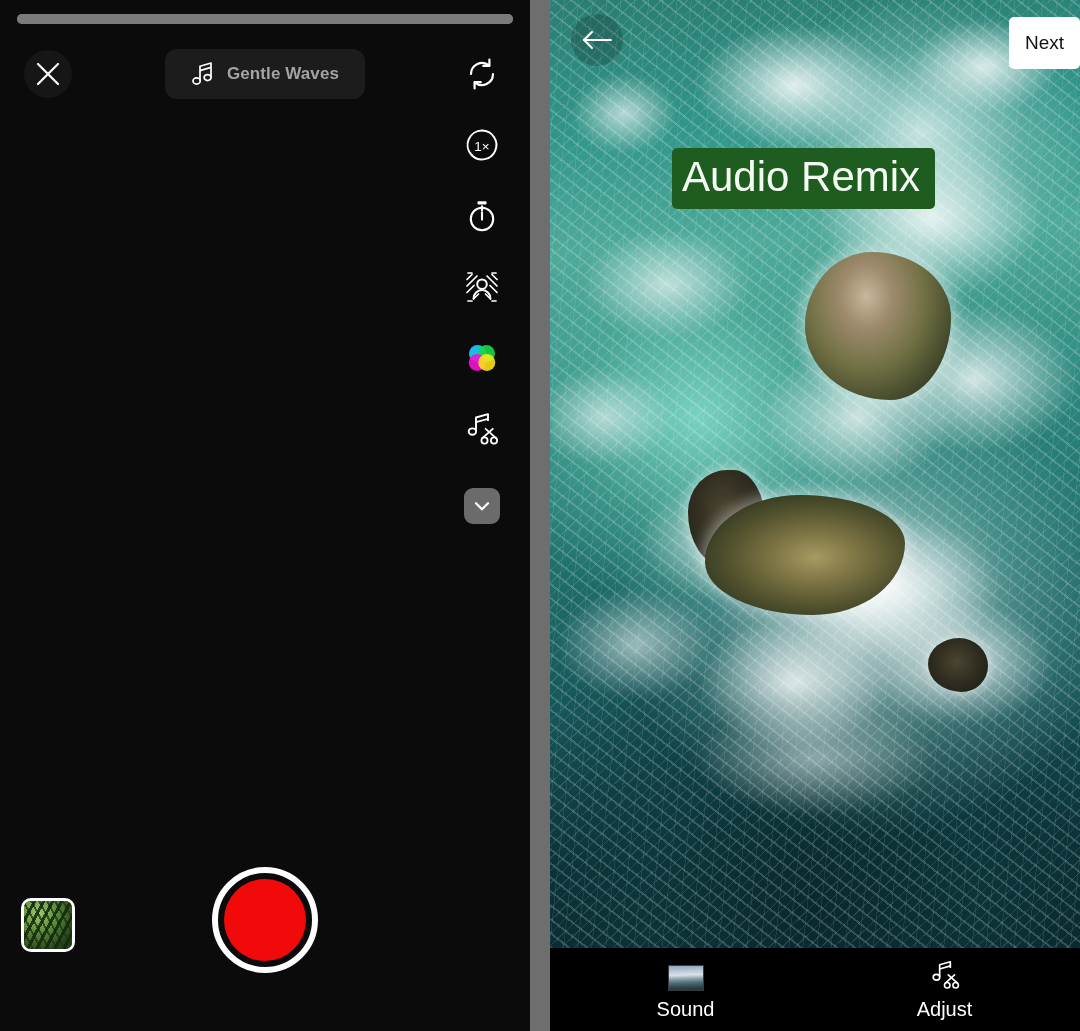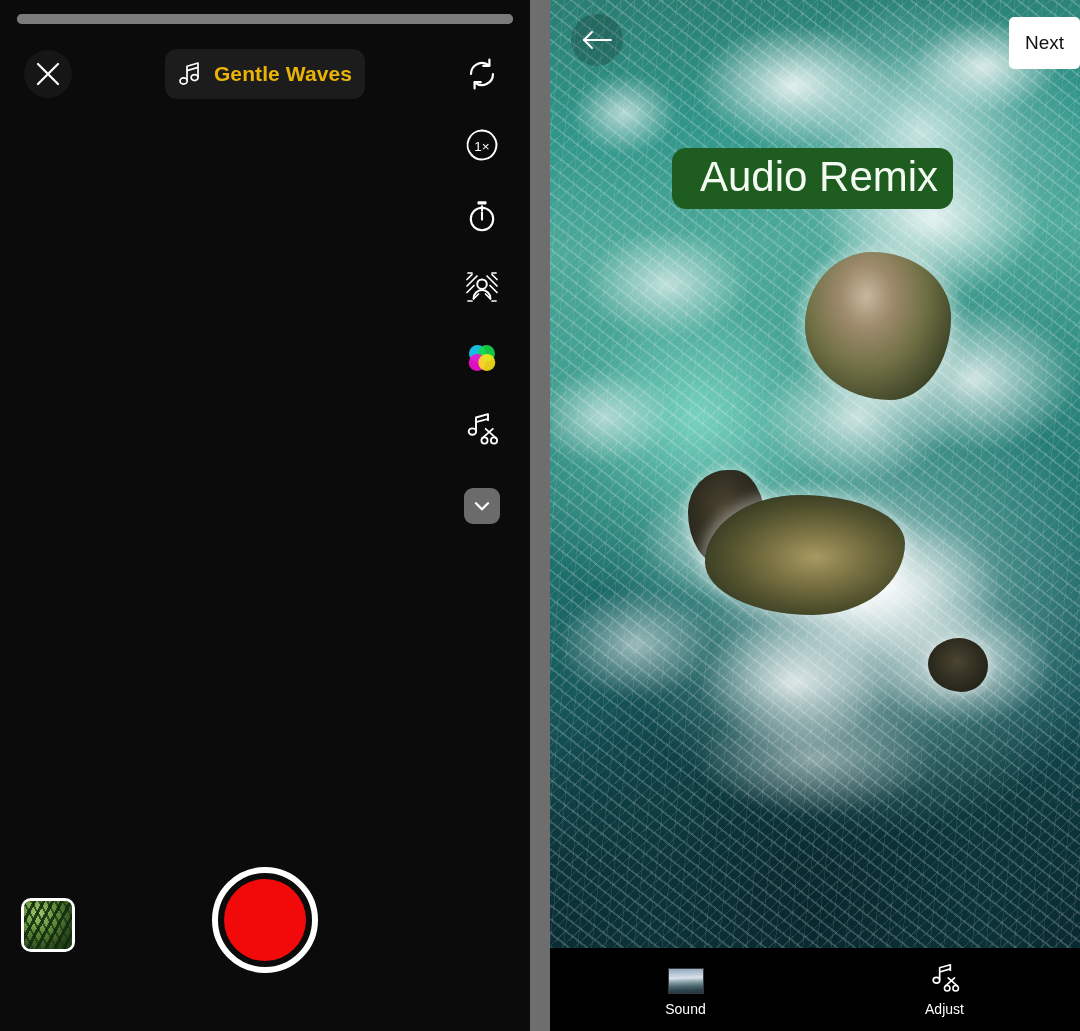--- a/index.html
+++ b/index.html
@@ -53,22 +53,22 @@
     position: absolute;
     left: 165px; top: 49px;
     width: 200px; height: 50px;
     background: #1c1c1c;
     border-radius: 12px;
     display: flex; align-items: center; justify-content: center;
     gap: 12px;
     cursor: pointer;
   }
   .music-chip .chip-label {
-    color: #eab308;
-    font-size: 21px;
+    color: #a3a3a3;
+    font-size: 17px;
     font-weight: bold;
     letter-spacing: .1px;
   }
 
   
   .tool-rail {
     position: absolute;
     right: 16px; top: 50px;
     width: 64px;
     display: flex;
@@ -243,22 +243,22 @@
     display: flex; align-items: center; justify-content: center;
     color: #111;
     font-size: 19px;
     cursor: pointer;
   }
 
   .text-overlay {
     position: absolute;
     left: 122px; top: 148px;
     background: #1e5c20;
-    padding: 6px 15px 10px 28px;
-    border-radius: 14px;
+    padding: 6px 15px 10px 10px;
+    border-radius: 5px;
     color: #f4fbf2;
     font-size: 42px;
     line-height: 1.08;
     white-space: nowrap;
     cursor: move;
   }
 
   
   .edit-toolbar {
     position: absolute;
@@ -275,21 +275,21 @@
     display: flex; flex-direction: column;
     align-items: center; gap: 7px;
     cursor: pointer;
   }
   .tool-item .tool-ico {
     height: 32px;
     display: flex; align-items: flex-end; justify-content: center;
   }
   .tool-item .tool-text {
     color: #ffffff;
-    font-size: 14px;
+    font-size: 20px;
   }
   .sound-thumb {
     width: 36px; height: 26px;
     background:
       linear-gradient(178deg, #8fa6bd 0%, #b9c9d8 22%, #d8e2e9 38%, #90a7ae 52%, #4e6a72 70%, #2f4750 86%, #21333b 100%);
     border: 1px solid #3a3a3a;
   }
   svg { display: block; }
 </style>
 </head>

